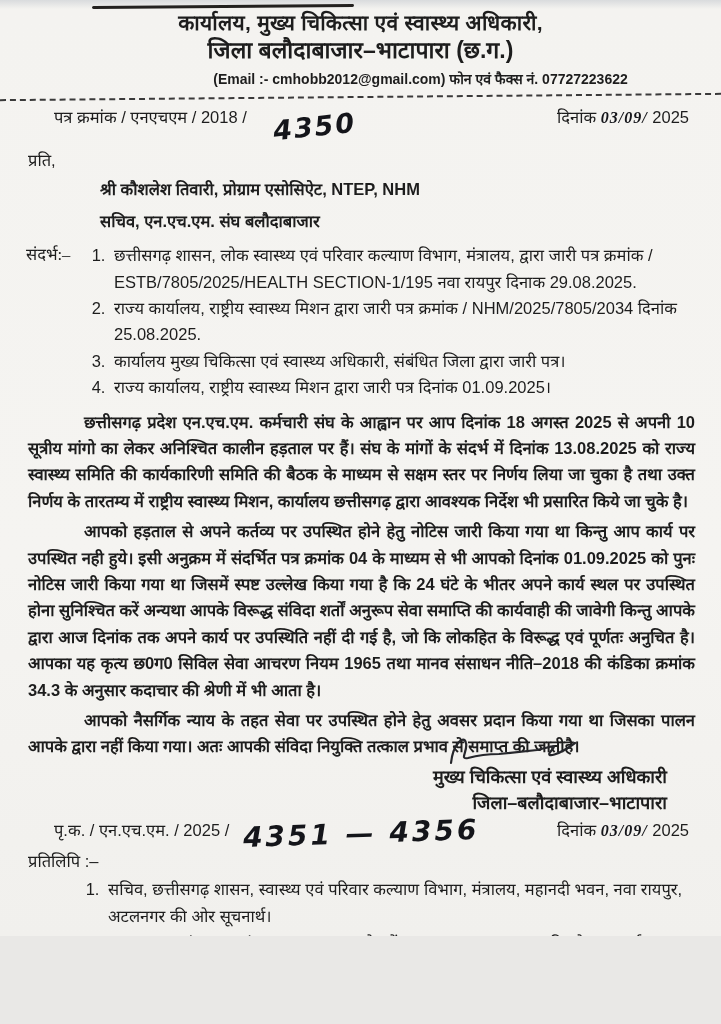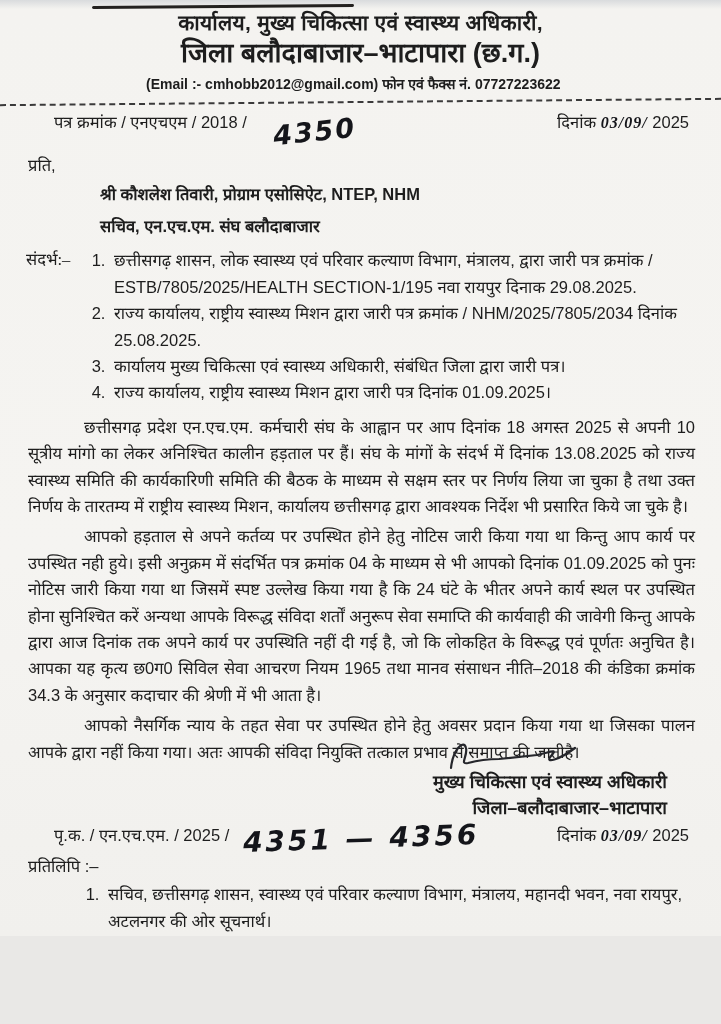--- a/index.html
+++ b/index.html
@@ -16,22 +16,22 @@
     line-height:1.6;
     overflow:hidden;
   }
   .scan-line{
     position:absolute;top:5px;left:92px;width:262px;height:3px;
     background:#23211f;border-radius:2px;transform:rotate(-.4deg);
   }
   
   .hdr{ text-align:center; font-weight:bold; }
   .hdr-l1{ font-size:21px; line-height:1.25; letter-spacing:.3px;}
-  .hdr-l2{ font-size:27px; line-height:1.3;}
-  .hdr-contact{ font-size:14px; text-align:left; padding-left:120px; margin-top:2px; }
+  .hdr-l2{ font-size:23px; line-height:1.3;}
+  .hdr-contact{ font-size:14px; text-align:center; padding-left:120px; margin-top:2px; }
   .sep{ border-top:2.5px dashed #3a3a3a; margin:5px -26px 0 -26px; transform:rotate(-.5deg); }
 
   
   .row-flex{ display:flex; align-items:flex-start; }
   .letter-row{ margin-top:6px; padding:0 6px 0 28px; }
   .hw{
     font-family:"DejaVu Sans",sans-serif;
     font-style:italic; font-weight:bold; color:#14151a;
   }
   .hw-big{ font-size:27px; line-height:1; transform:rotate(-6deg); display:inline-block; position:relative; top:9px; margin-left:26px; letter-spacing:2px;}
@@ -43,21 +43,21 @@
 
   .subject{ display:flex; margin-top:7px; }
   .subject .lbl{ flex:0 0 62px; }
   .subject .txt{ flex:1; padding-left:2px; }
 
   .reference{ display:flex; margin-top:5px; }
   .reference .lbl{ flex:0 0 62px;font-family:Liberation Serif, serif; }
   ol.ref-list{ margin:0; padding-left:22px; flex:1; }
   ol.ref-list li{ padding-left:4px; }
 
-  .body-par{ text-align:justify; text-indent:56px; margin:4px 0 0 0; padding-left:2px; }
+  .body-par{ text-align:justify; text-indent:56px; margin:4px 0 0 0; padding-left:2px;font-weight:bold; }
   .body-par.first{ margin-top:8px; }
 
   .sig-block{ width:300px; margin-left:auto; margin-right:28px; text-align:center; font-weight:bold; font-size:18px; line-height:1.45; }
   .sig-svg{ display:block; margin:0 auto -4px auto; }
   .sig1{ margin-top:-30px;text-align:right; }
 
   .endorse-row{ margin-top:0px; padding:0 6px 0 28px; align-items:center;}
   .hw-range{ font-size:28px; line-height:1; transform:rotate(-2deg); display:inline-block; position:relative; top:4px; margin-left:14px; letter-spacing:3px;}
 
   .copies-label{ margin-top:4px; padding-left:2px; }

